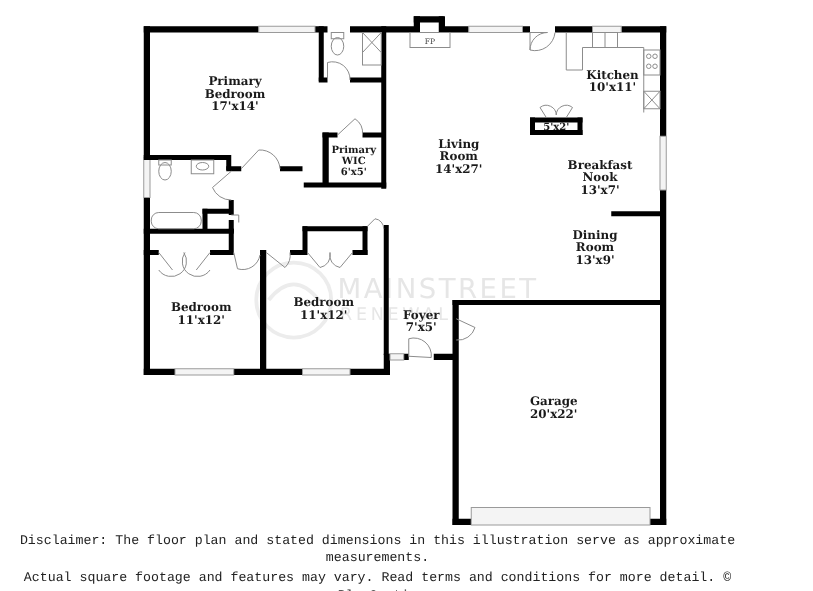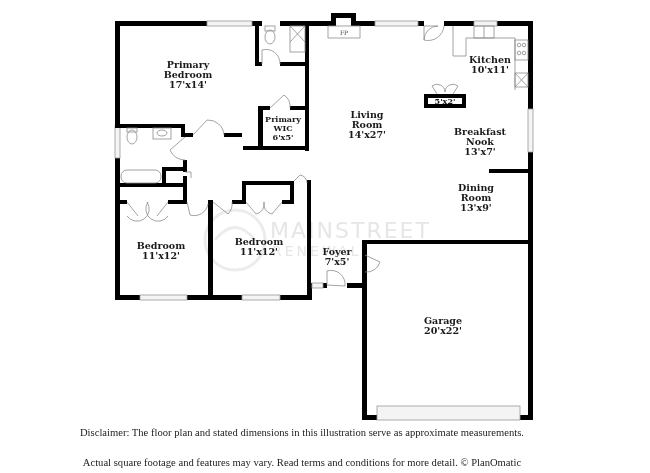--- a/index.html
+++ b/index.html
@@ -6,21 +6,21 @@
   body { width: 650px; height: 473px; position: relative; overflow: hidden; font-family: "DejaVu Serif", "Liberation Serif", serif; }
   #plan { position: absolute; left: 0; top: 0; width: 650px; height: 473px; }
   .wall { fill: #000; }
   .thin { stroke: #8c8c8c; stroke-width: 0.8; fill: none; }
   .win { fill: #f4f4f4; stroke: #9a9a9a; stroke-width: 0.8; }
   .door { stroke: #8c8c8c; stroke-width: 0.8; fill: none; }
   .lbl { font-family: "DejaVu Serif", "Liberation Serif", serif; font-weight: bold; font-size: 9.5px; fill: #1a1a1a; text-anchor: middle; }
   .lbl-sm { font-size: 8px; }
   .lbl-xs { font-size: 6px; font-weight: normal; fill: #444; }
   .wm { font-family: "DejaVu Sans", "Liberation Sans", sans-serif; fill: #e6e6e6; text-anchor: start; }
-  .disclaimer { position: absolute; left: 0; width: 604px; text-align: center; font-family: Liberation Serif, serif; font-size: 10.6px; color: #222; line-height: 14px; }
+  .disclaimer { position: absolute; left: 0; width: 604px; text-align: center; font-family: Liberation Mono, monospace; font-size: 10.6px; color: #222; line-height: 14px; }
 </style>
 </head>
 <body>
 
 <svg id="plan" viewBox="0 0 650 473" xmlns="http://www.w3.org/2000/svg">
 
   <g opacity="1">
     <circle cx="235" cy="240" r="30" fill="none" stroke="#ececec" stroke-width="3"></circle>
     <path d="M215 240 q20 -25 40 0" fill="none" stroke="#ececec" stroke-width="3"></path>
     <text class="wm" x="270" y="238" font-size="22" letter-spacing="2">MAINSTREET</text>

